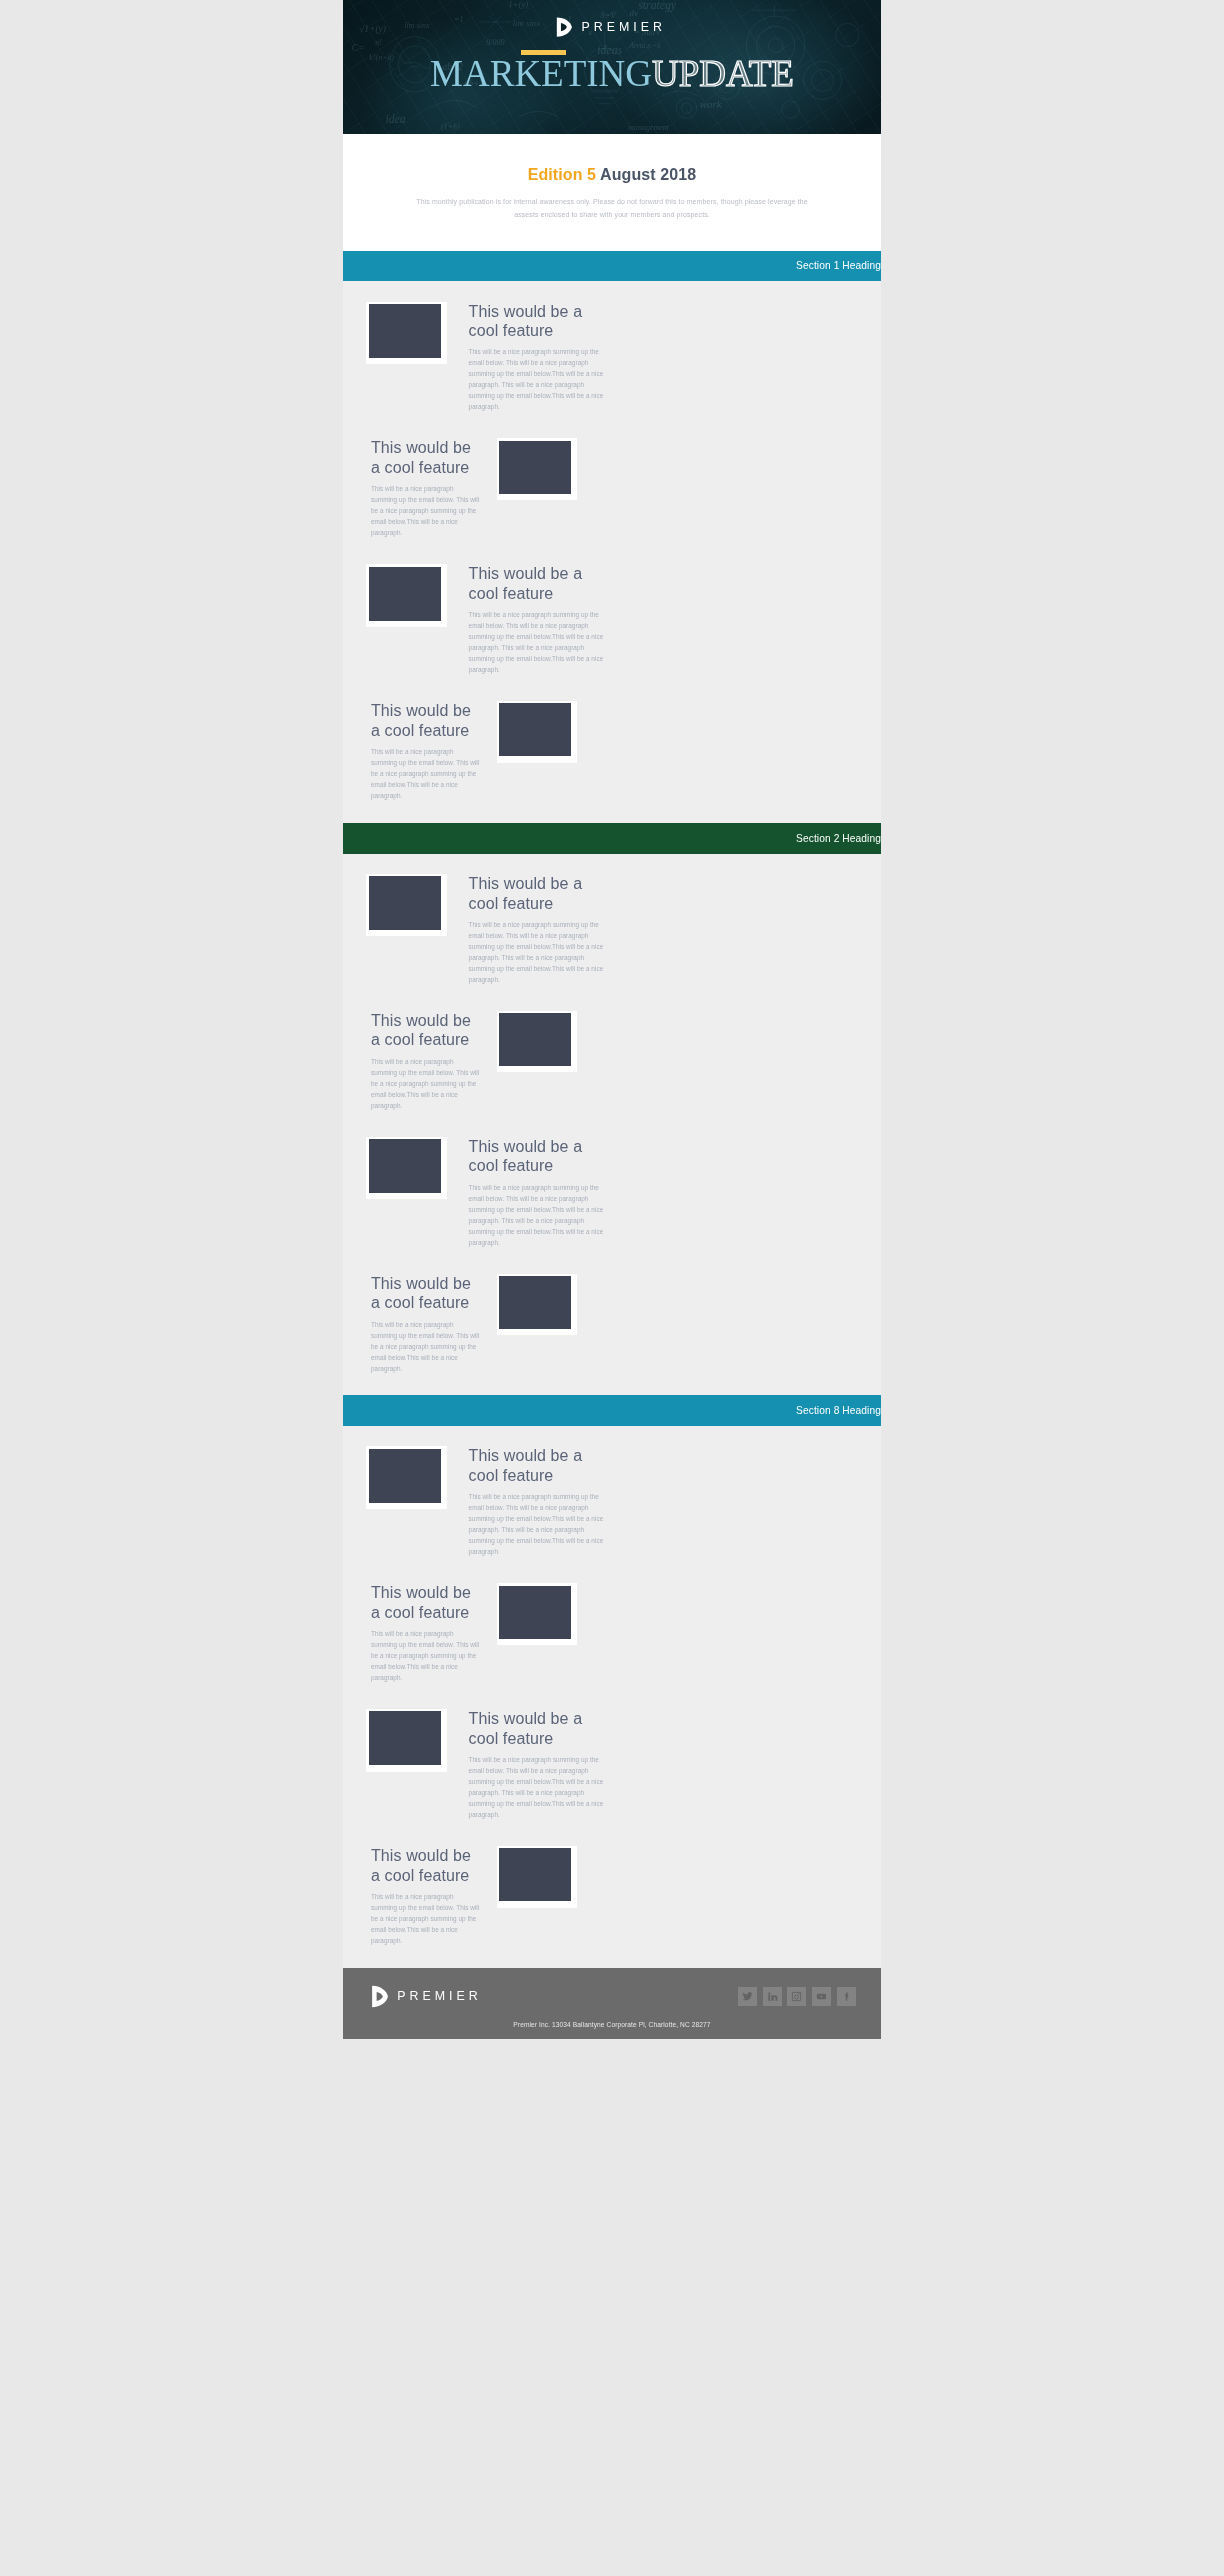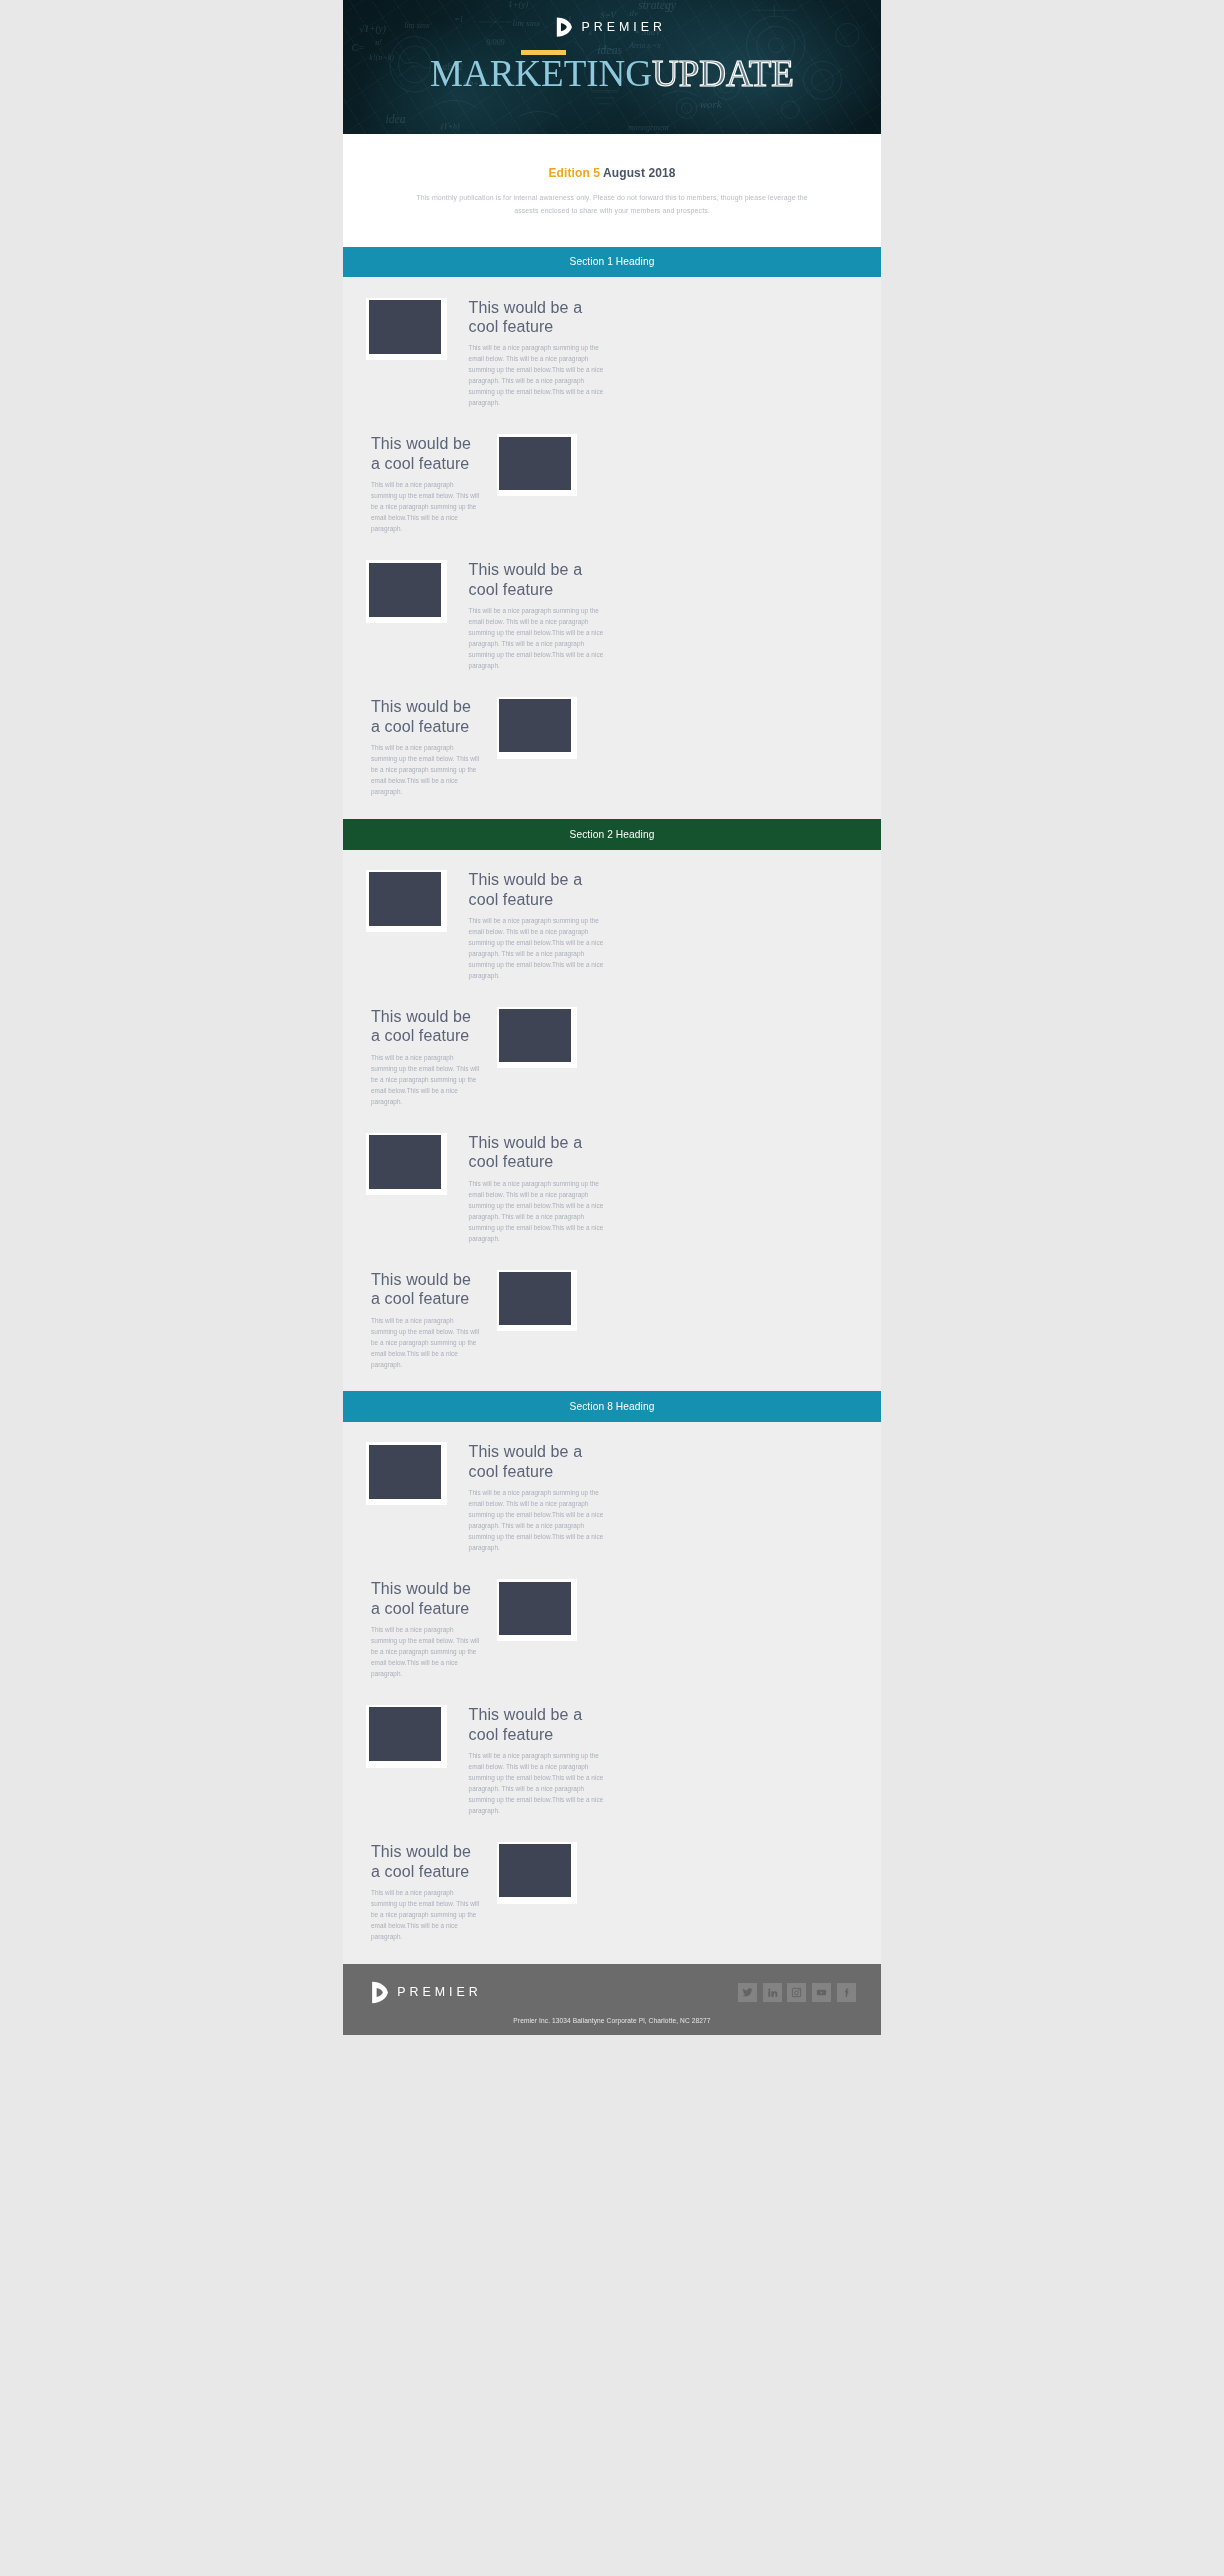--- a/index.html
+++ b/index.html
@@ -103,40 +103,40 @@
     text-shadow: 0 0 0.7px rgba(255,255,255,.35);
   }
 
   
   .intro {
     background: #ffffff;
     padding: 32px 66px 29px 66px;
     text-align: center;
   }
   .edition-line {
-    font-size: 12px;
+    font-size: 16px;
     font-weight: 700;
     color: #4a5568;
     letter-spacing: 0.1px;
     margin: 0 0 11.7px 0;
   }
   .edition-line .ed-num { color: #f2a51e; }
   .intro-copy {
     font-size: 7px;
     line-height: 1.85;
     color: #b8bcc4;
     margin: 0;
     letter-spacing: 0.1px;
   }
 
   
   .section-bar {
     background: #1590b0;
     color: #ffffff;
-    text-align: center;
+    text-align: right;
     font-size: 10.2px;
     font-weight: 400;
     padding: 9.5px 0 10.2px 0;
     letter-spacing: 0.1px;
   }
 
   
   .features { background: #eeeeee; padding: 7.3px 0 8.8px 0; }
 
   .feature {

